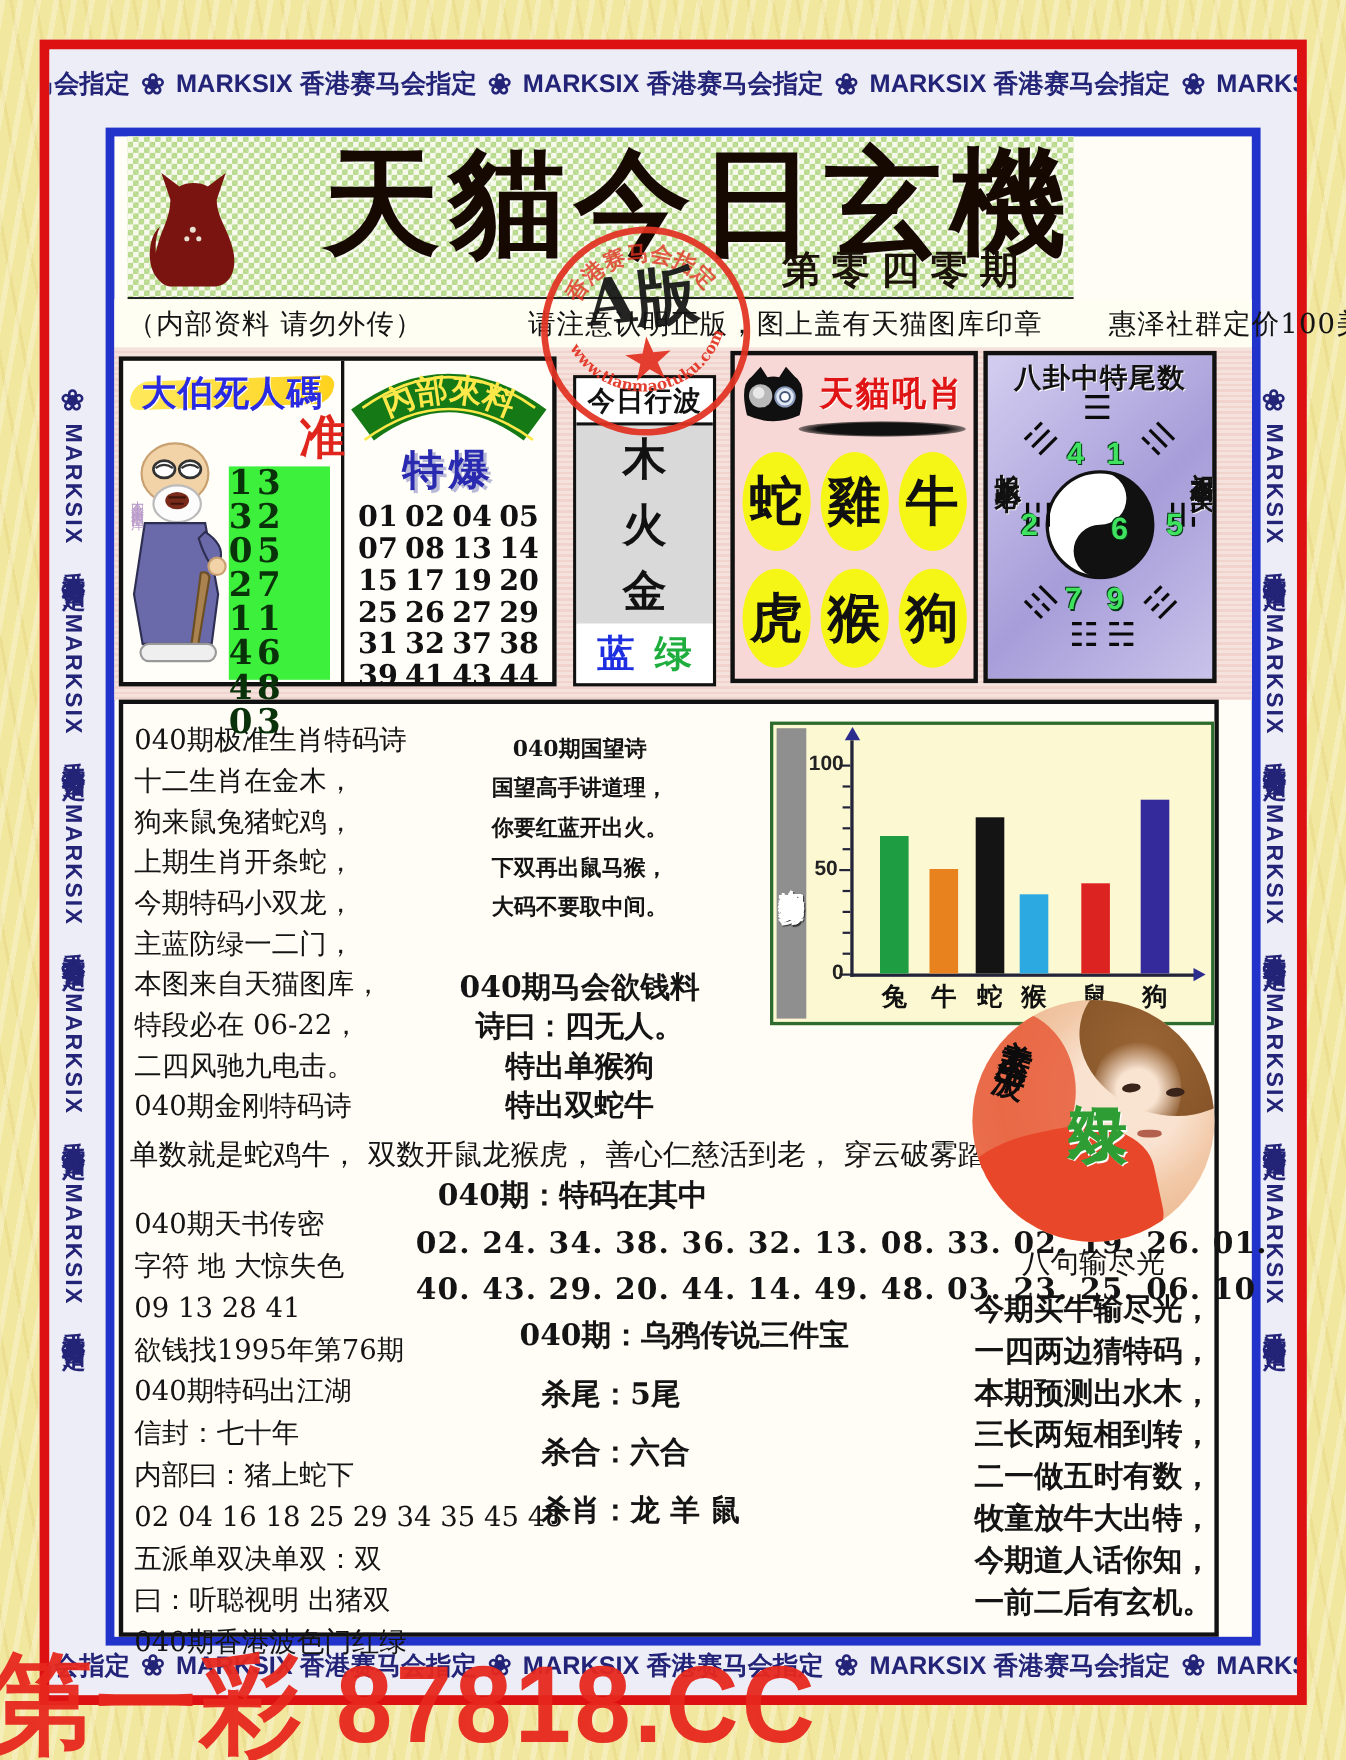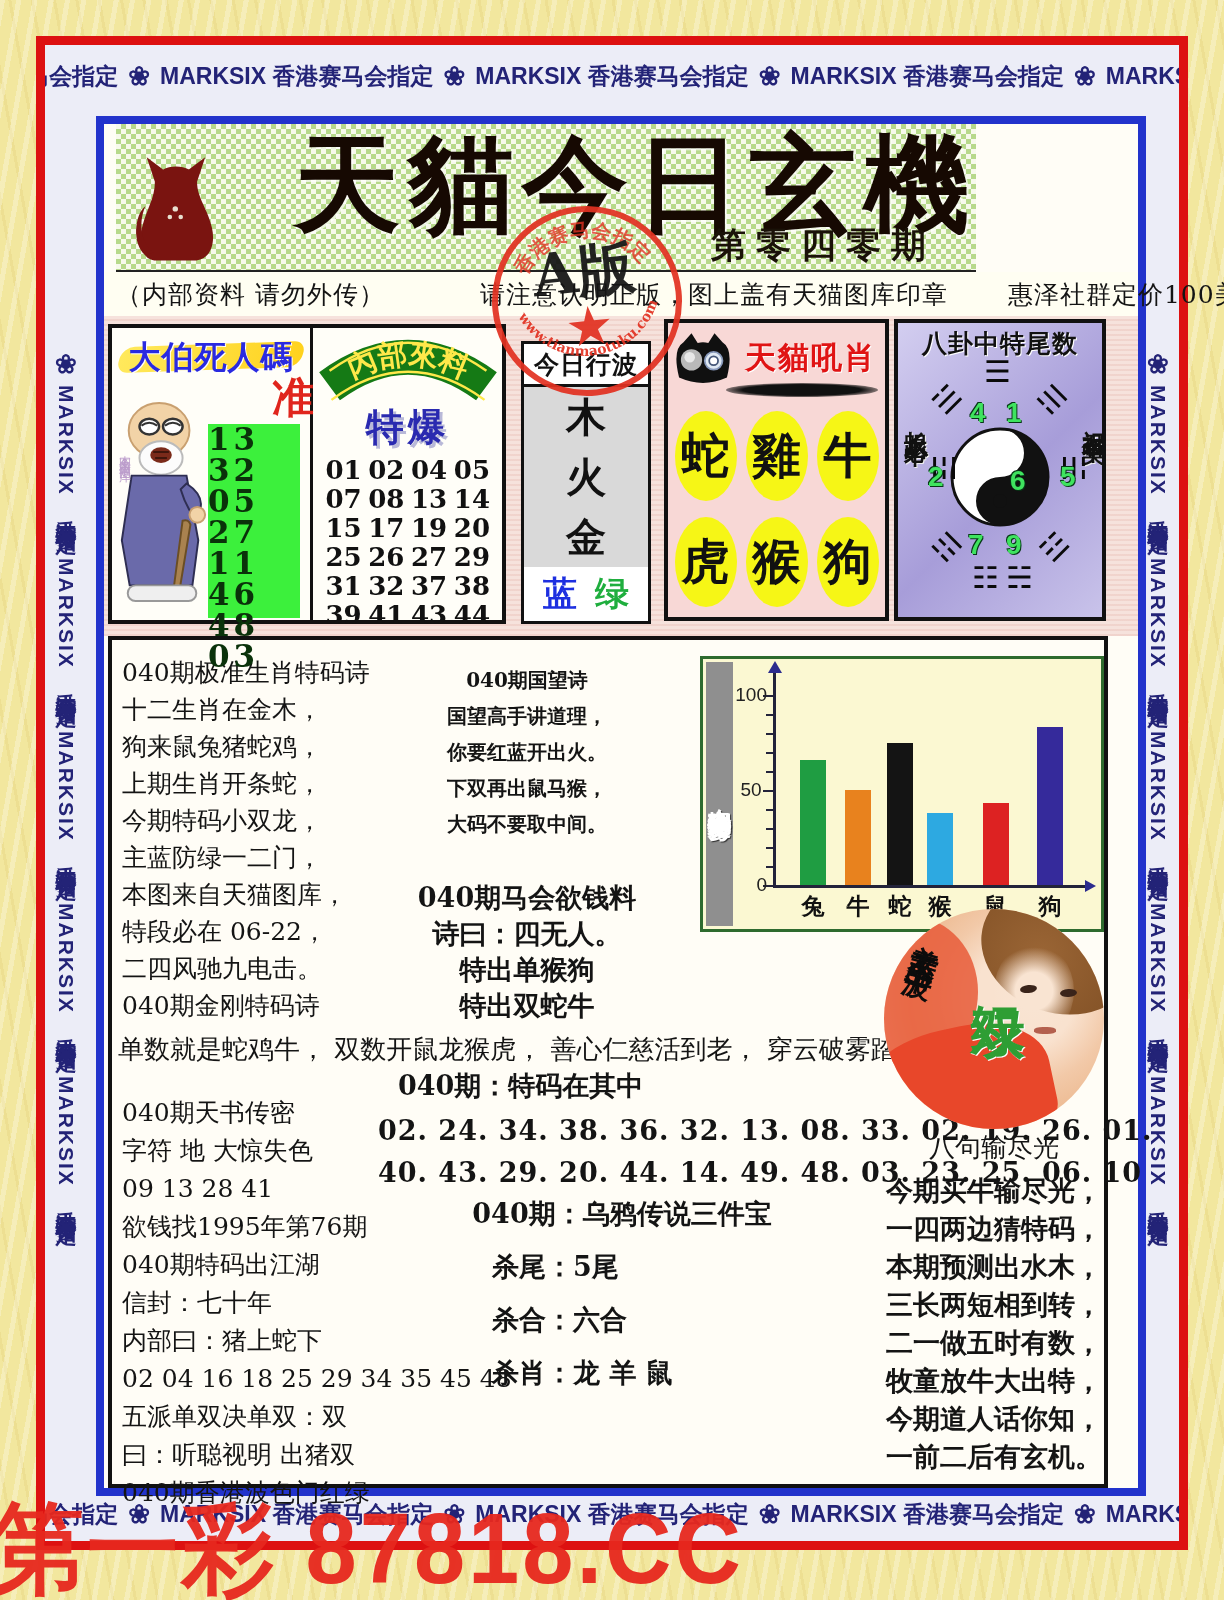--- a/index.html
+++ b/index.html
@@ -117,21 +117,21 @@
   .chart-box{position:absolute;left:588px;top:16px;width:404px;height:276px;border:3px solid #2e6b2e;background:#fbf8d2;box-sizing:border-box;}
   .chart-strip{position:absolute;left:3px;top:3px;width:27px;height:264px;background:#8f8f8f;color:#fff;
     writing-mode:vertical-rl;text-orientation:upright;font-size:24px;font-weight:bold;letter-spacing:1px;
     display:flex;align-items:center;justify-content:center;text-shadow:1px 1px 1px #333;}
   .plot{position:absolute;left:30px;top:0;width:368px;height:270px;}
   .axis-y{position:absolute;left:40px;top:14px;width:3px;height:215px;background:#23233a;}
   .axis-x{position:absolute;left:40px;top:226px;width:314px;height:3px;background:#23233a;}
   .arrow-up{position:absolute;left:35px;top:2px;width:0;height:0;border-left:7px solid transparent;border-right:7px solid transparent;border-bottom:12px solid #2c2c8e;}
   .arrow-right{position:absolute;left:352px;top:221px;width:0;height:0;border-top:6px solid transparent;border-bottom:6px solid transparent;border-left:11px solid #2c2c8e;}
   .ytick{position:absolute;height:2px;background:#23233a;}
-  .ylab{position:absolute;width:32px;text-align:right;font-family:"Liberation Sans",sans-serif;font-size:19px;color:#222;}
+  .ylab{position:absolute;width:32px;text-align:right;font-family:"Liberation Sans",sans-serif;font-size:19px;color:#222;font-weight:bold;}
   .bar{position:absolute;width:26px;}
   .bar-label{position:absolute;top:232px;width:44px;text-align:center;font-size:23px;font-weight:bold;color:#111;}
   
   .beauty{position:absolute;left:772px;top:269px;width:220px;height:220px;border-radius:50%;overflow:hidden;
     background:radial-gradient(circle at 64% 40%,#f9e2cf 0 26%,#f2c9a8 45%,#eebd96 60%,#f6dcc8 78%);}
   .hair{position:absolute;left:96px;top:-26px;width:160px;height:130px;background:radial-gradient(circle at 40% 60%,#9a6535,#7c4c22);border-radius:50%;transform:rotate(18deg);}
   .face-shine{position:absolute;left:110px;top:34px;width:80px;height:96px;background:radial-gradient(circle,#f9e4d2 30%,transparent 70%);border-radius:50%;}
   .red-top{position:absolute;left:-30px;top:120px;width:200px;height:130px;background:#e8472a;border-radius:50% 40% 30% 50%;transform:rotate(-12deg);}
   .red-blob{position:absolute;left:-36px;top:8px;width:130px;height:150px;background:#e85a38;border-radius:50%;opacity:.85;}
   .eye{position:absolute;width:17px;height:8px;background:#3a241a;border-radius:50%;}

